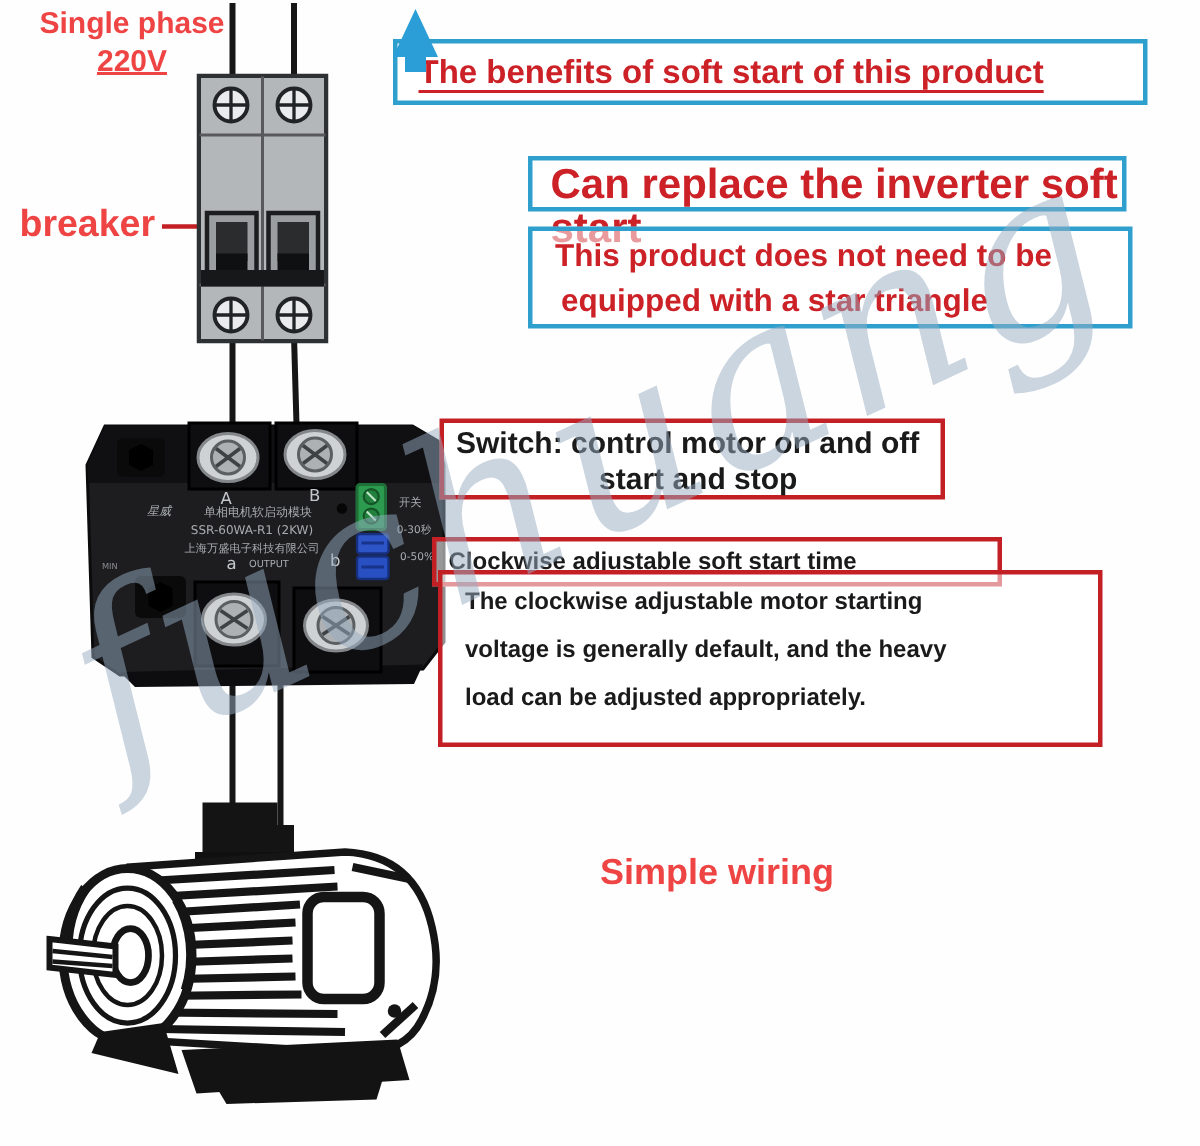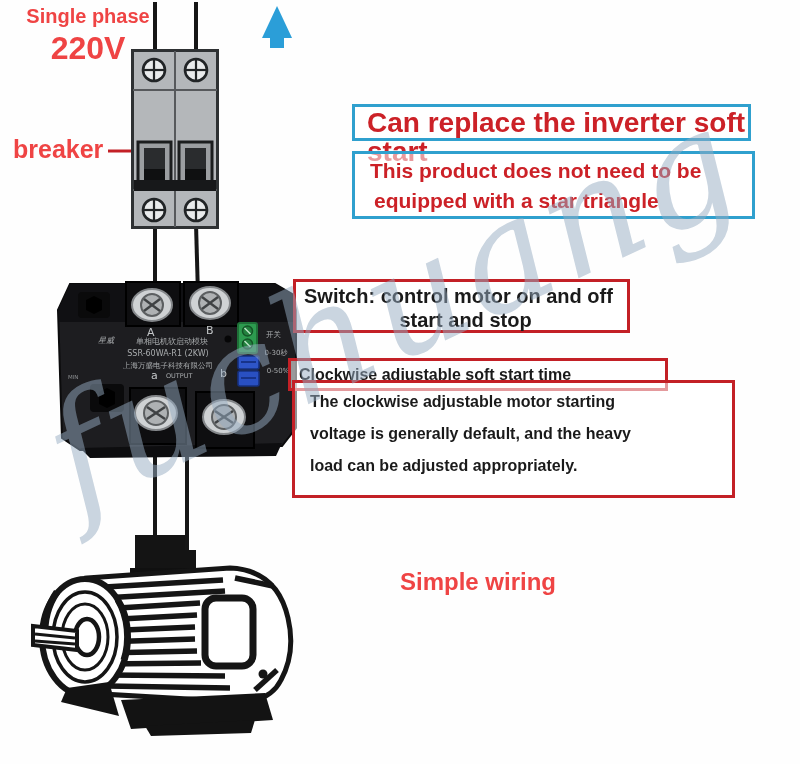--- a/index.html
+++ b/index.html
@@ -44,21 +44,21 @@
     <line class="leader" x1="108" y1="151" x2="132" y2="151"></line>
     <line class="leader" x1="294" y1="309" x2="257" y2="336"></line>
     <line class="leader" x1="290" y1="358" x2="254" y2="357"></line>
     <line class="leader" x1="295" y1="387" x2="254" y2="373"></line>
   </svg>
 
   <div id="watermark">fuchuang</div>
 
   <div class="abs" style="left:8px;top:5px;width:160px;text-align:center;z-index:4;">
     <div class="blk" style="font-size:20px;">Single phase</div>
-    <div class="blk" style="font-size:32px;margin-top:2px;">220V</div>
+    <div class="blk" style="font-size:20px;margin-top:2px;text-decoration:underline;">220V</div>
   </div>
 
   <div class="abs blk" style="left:13px;top:135px;font-size:25px;z-index:4;text-align:right;">breaker</div>
 
   <svg class="abs" style="left:131px;top:49px;z-index:3;" width="88" height="180" viewBox="0 0 88 180">
     <rect x="1.5" y="1.5" width="85" height="177" fill="#b4b7ba" stroke="#2e3133" stroke-width="3"></rect>
     <line x1="44" y1="2" x2="44" y2="178" stroke="#57595c" stroke-width="2"></line>
     <line x1="2" y1="41" x2="86" y2="41" stroke="#57595c" stroke-width="2"></line>
     <line x1="2" y1="141" x2="86" y2="141" stroke="#57595c" stroke-width="2"></line>
 
@@ -88,20 +88,23 @@
       <rect x="54" y="120" width="21" height="12" fill="#0f1011"></rect>
       <rect x="3" y="131" width="82" height="11" fill="#17181a"></rect>
     </g>
   </svg>
 
   <svg class="abs" style="left:258px;top:2px;z-index:7;" width="40" height="50" viewBox="0 0 40 50">
     <polygon points="19,4 4,36 34,36" fill="var(--arrow-blue)"></polygon>
     <rect x="12" y="34" width="14" height="12" fill="var(--arrow-blue)"></rect>
   </svg>
 
+  <div class="red-blue-box underline" style="left:262px;top:26px;width:503px;height:44px;font-size:22px;line-height:36px;padding:1px 0 0 14px;">
+    <span>The benefits of soft start of this product</span>
+  </div>
 
   <div class="red-blue-box" style="left:352px;top:104px;width:399px;height:37px;font-size:28px;line-height:29px;padding:1px 0 0 12px;">
     <span>Can replace the inverter soft start</span>
   </div>
 
   <div class="red-blue-box" style="left:352px;top:151px;width:403px;height:68px;font-size:21px;line-height:30px;padding:2px 16px 0 15px;">
     <div>This product does not need to be</div>
     <div style="padding-left:4px;">equipped with a star triangle</div>
   </div>
 

